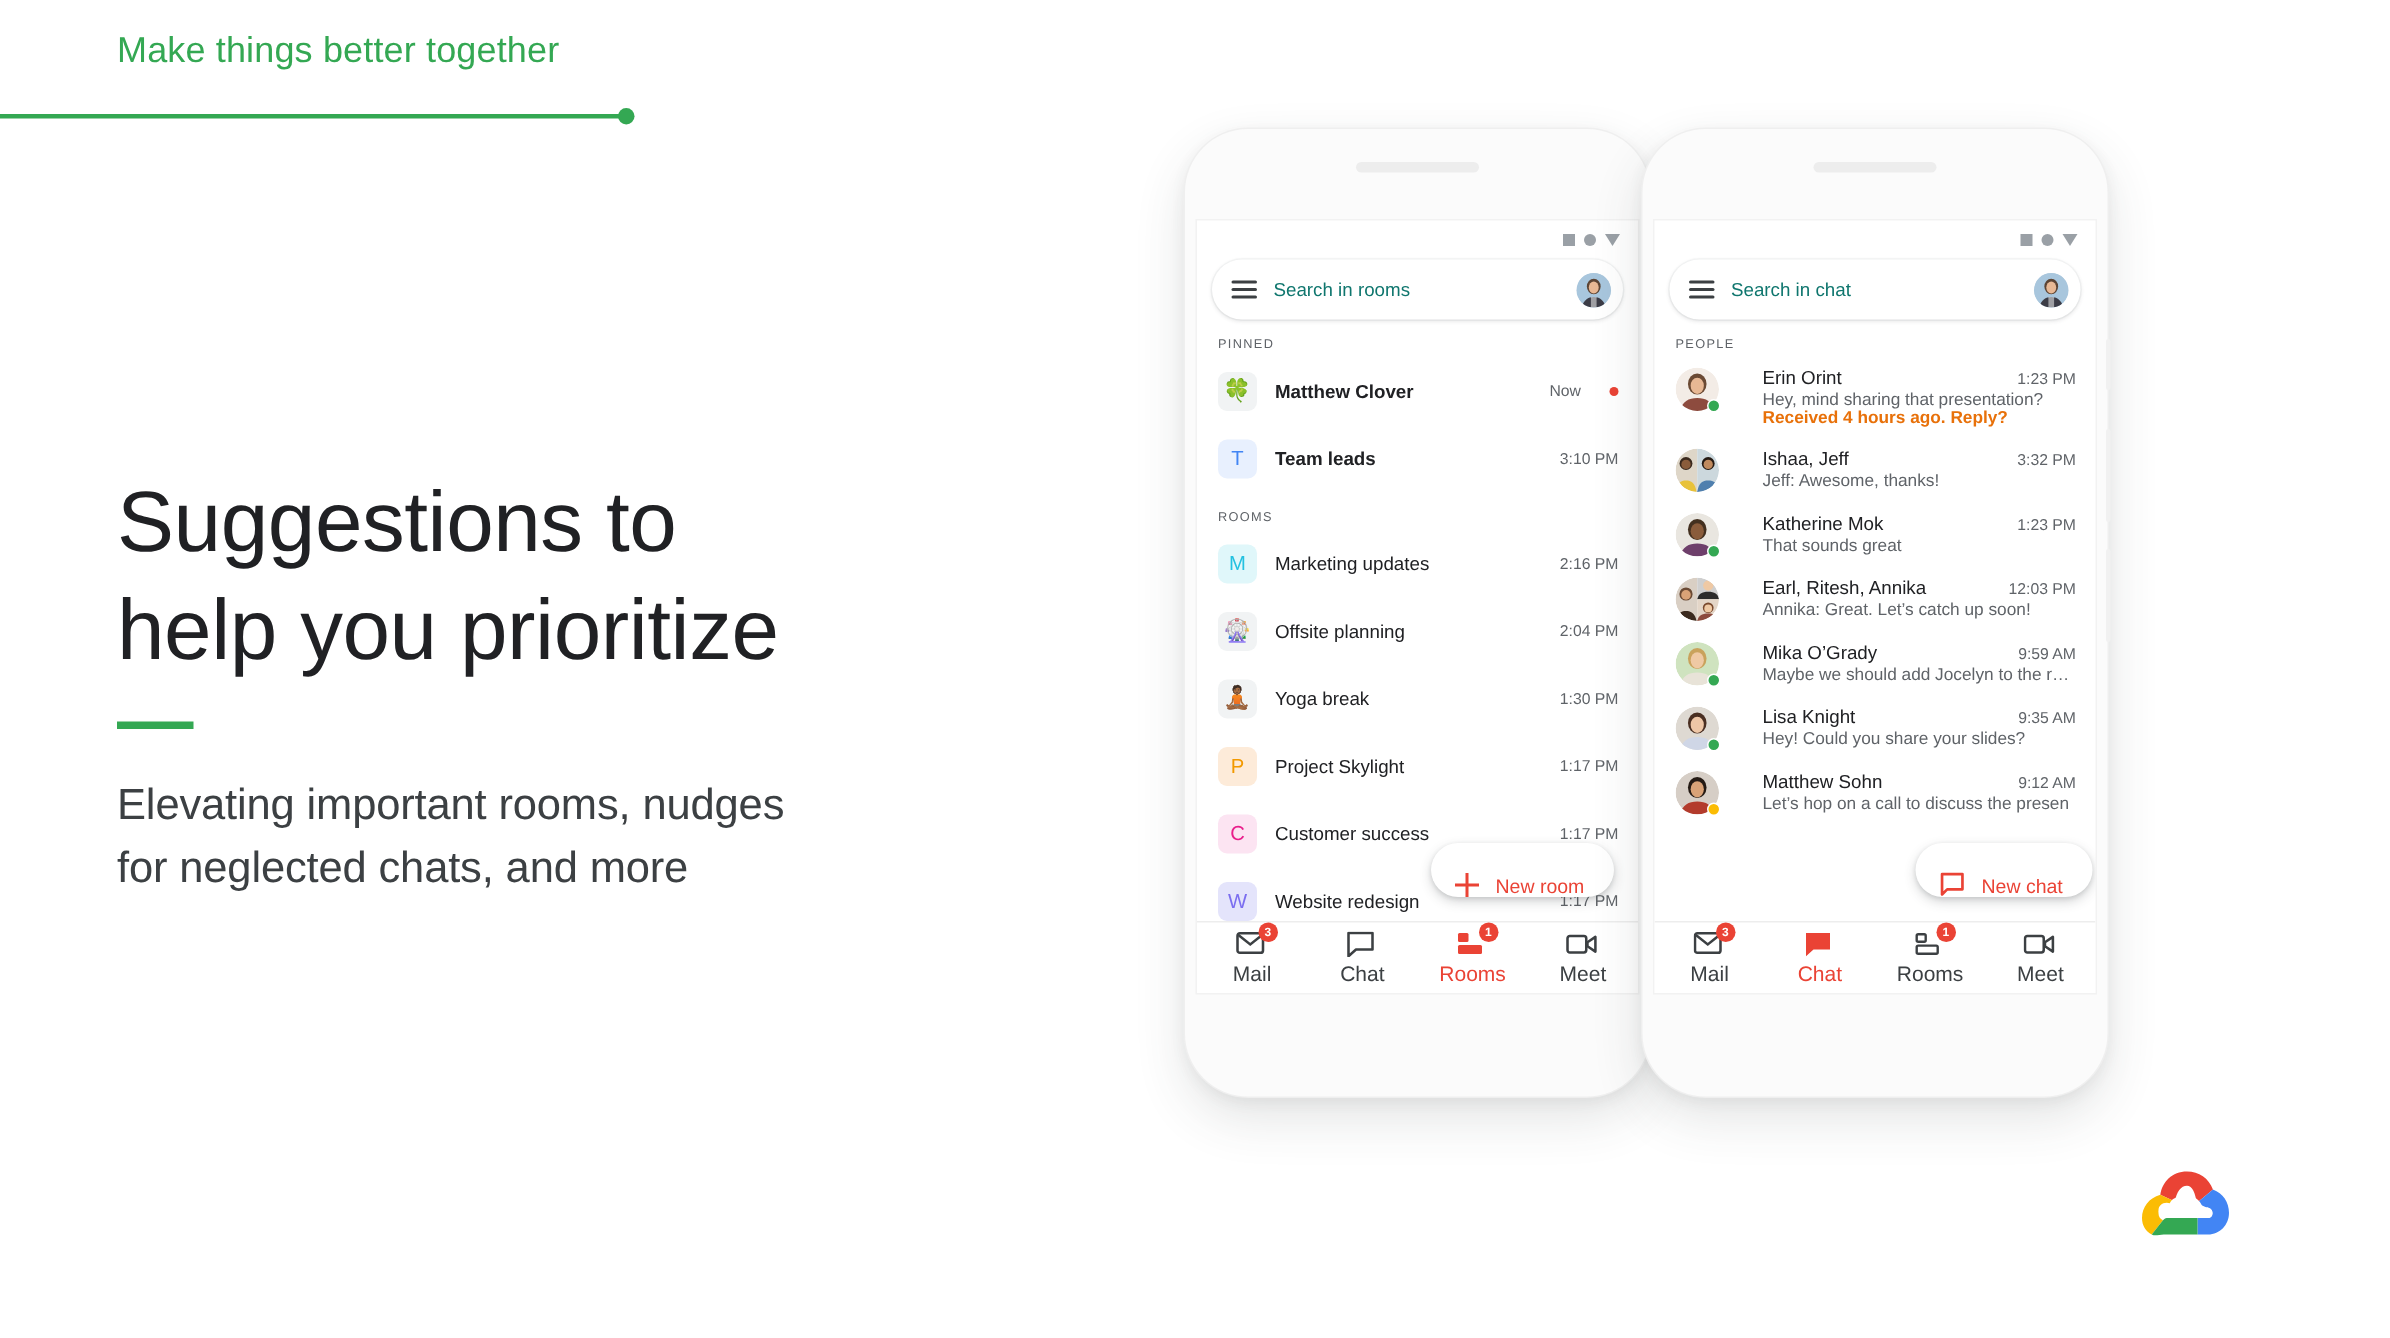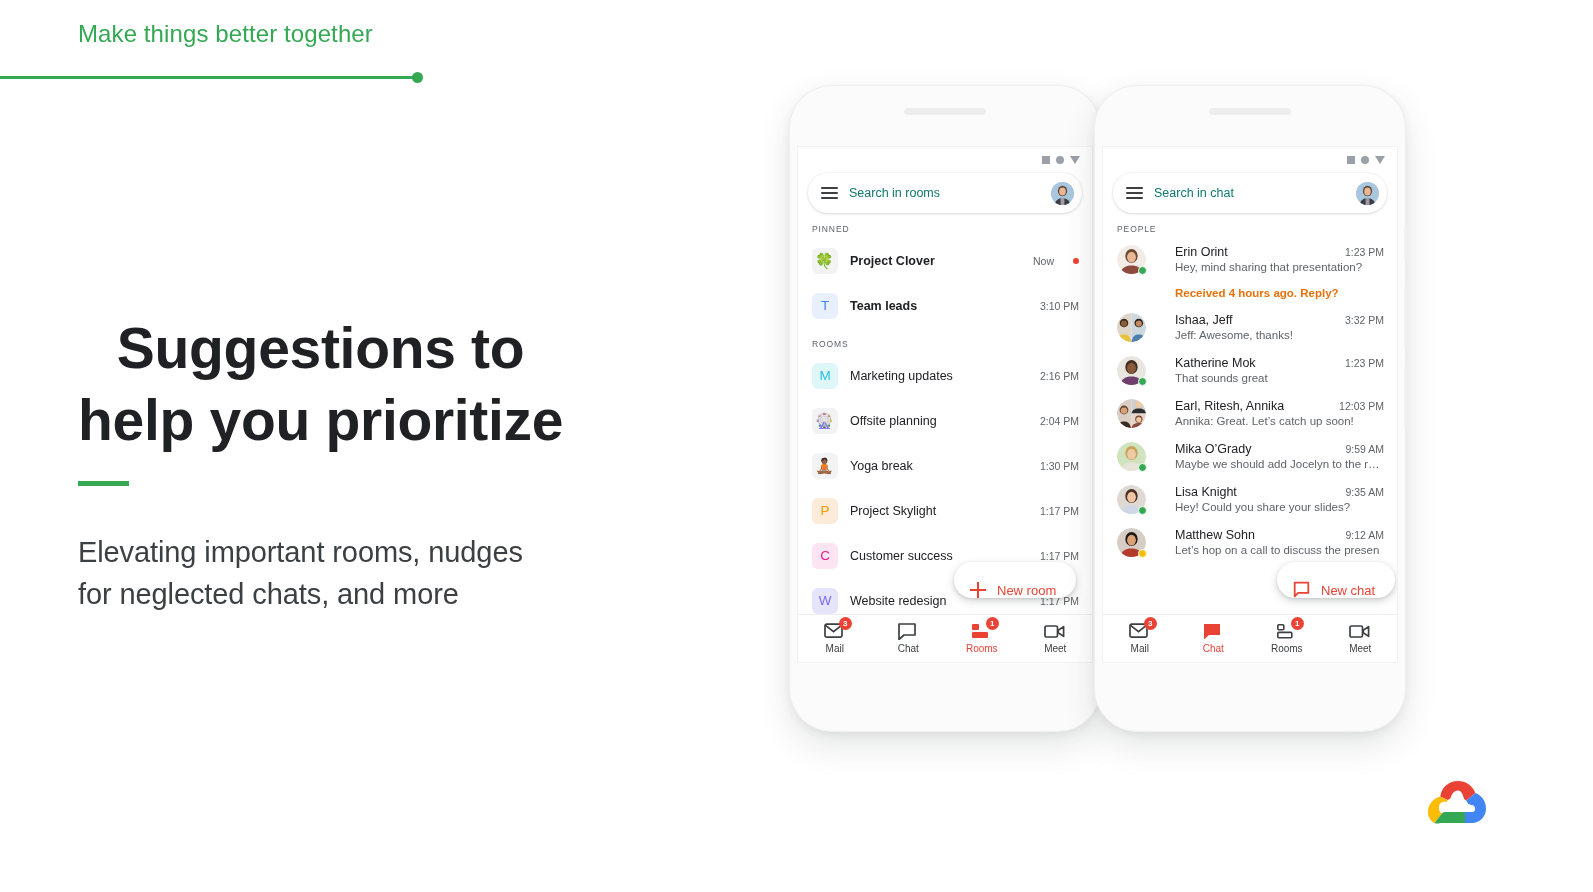--- a/index.html
+++ b/index.html
@@ -17,28 +17,27 @@
     font-size: 24px; color: #34a853; font-weight: 400;
     letter-spacing: .1px;
   }
   .rule-wrap { position:absolute; left:0; top:71px; width:424px; height:12px; }
   .rule-line { position:absolute; left:0; top:5px; width:418px; height:2.5px; background:#34a853; }
   .rule-dot { position:absolute; left:412px; top:1px; width:11px; height:11px; border-radius:50%; background:#34a853; }
 
   
   .headline {
     position:absolute; left:78px; top:312px;
-    font-size:57px; line-height:72px; color:#202124; font-weight:700;
+    font-size:57px; line-height:72px; color:#202124; font-weight:400;
     letter-spacing:-0.3px;
-    text-align:center;
   }
   .headline span { display:block; }
   .dash { position:absolute; left:78px; top:481px; width:51px; height:5px; background:#34a853; }
   .subcopy {
-    position:absolute; left:78px; top:531px;
+    position:absolute; left:78px; top:516px;
     font-size:29px; line-height:42px; color:#3c4043; font-weight:400;
     letter-spacing:-0.1px;
   }
   .subcopy span { display:block; }
 
   
   .phone {
     position:absolute; width:310px; height:645px;
     background:#fbfbfb;
     border-radius:42px;
@@ -94,21 +93,21 @@
   .chat-row { display:flex; align-items:flex-start; padding:7px 13px 7px 14px; gap:29px; }
   .chat-av { width:29px; height:29px; border-radius:50%; position:relative; flex:0 0 auto; overflow:visible; }
   .chat-av .img { width:100%; height:100%; border-radius:50%; overflow:hidden; position:relative; }
   .presence { position:absolute; right:-1px; bottom:-1px; width:9px; height:9px; border-radius:50%; background:#34a853; border:1.5px solid #fff; }
   .presence.away { background:#fbbc04; }
   .chat-body { flex:1; min-width:0; }
   .chat-top { display:flex; align-items:baseline; }
   .chat-name { font-size:12.5px; color:#202124; font-weight:400; flex:1; white-space:nowrap; overflow:hidden; }
   .chat-time { font-size:10.5px; color:#5f6368; flex:0 0 auto; padding-left:6px; }
   .chat-snip { font-size:11.5px; color:#5f6368; margin-top:2px; white-space:nowrap; overflow:hidden; text-overflow:ellipsis; }
-  .chat-nudge { font-size:11.5px; color:#e8710a; font-weight:bold; margin-top:14px; }
+  .chat-nudge { font-size:11.5px; color:#e8710a; font-weight:bold; margin-top:0; }
 
   
   .fab {
     position:absolute; height:36px; border-radius:20px; background:#fff;
     display:flex; align-items:flex-end; gap:11px; padding:0 20px 0 16px;
     box-shadow:0 3px 8px rgba(60,64,67,.22), 0 1px 3px rgba(60,64,67,.14);
     color:#ea4335; font-size:13px;
   }
   #fab-new-room { left:156px; top:415px; }
   #fab-new-chat { left:174px; top:415px; }
@@ -117,21 +116,21 @@
   .plus:before { left:7px; top:0; width:2px; height:16px; }
   .plus:after { left:0; top:7px; width:16px; height:2px; }
 
   
   .botnav {
     position:absolute; left:0; bottom:0; width:100%; height:48px; background:#fff;
     border-top:1px solid #ededed; display:flex; align-items:center;
   }
   .nav-item { flex:1; display:flex; flex-direction:column; align-items:center; gap:3px; position:relative; }
   .nav-ico { position:relative; width:22px; height:17px; }
-  .nav-lbl { font-size:10px; color:#3c4043; }
+  .nav-lbl { font-size:14px; color:#3c4043; }
   .nav-item.active .nav-lbl { color:#ea4335; }
   .badge {
     position:absolute; right:-6px; top:-6px; min-width:13px; height:13px; border-radius:7px;
     background:#ea4335; color:#fff; font-size:8px; line-height:13px; text-align:center;
     padding:0 3px; font-weight:bold;
   }
 
   
   .gcloud { position:absolute; left:1427px; top:777px; width:62px; height:50px; }
 
@@ -188,21 +187,21 @@
             <path d="M3.5 23c1-5 4.4-7 8-7s7 2 8 7z" fill="#3c3c46"></path>
             <path d="M9.6 16h3.8v7H9.6z" fill="#f0f0f0" opacity=".55"></path>
           </svg>
         </span>
       </div>
 
       <div id="rooms-list">
           <div class="sec-label">PINNED</div>
           <div class="room-row">
             <div class="room-av em" style="background: rgb(241, 243, 244); color: rgb(32, 33, 36);">🍀</div>
-            <div class="room-name pinned">Project Clover</div>
+            <div class="room-name pinned">Matthew Clover</div>
             <div class="room-time">Now</div>
             <span class="unread-dot"></span>
           </div>
           <div class="room-row">
             <div class="room-av letter" style="background: rgb(232, 240, 254); color: rgb(66, 133, 244);">T</div>
             <div class="room-name pinned">Team leads</div>
             <div class="room-time">3:10 PM</div>
           </div>
           <div class="sec-label">ROOMS</div>
           <div class="room-row">

